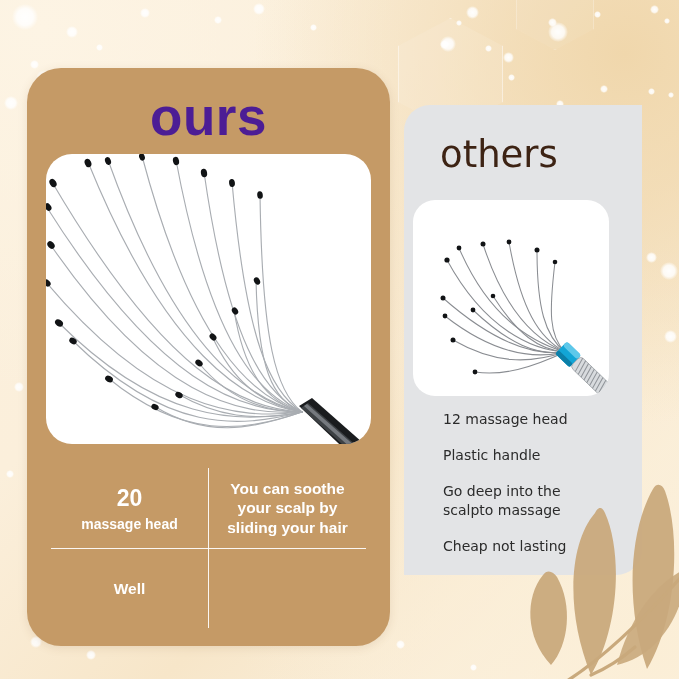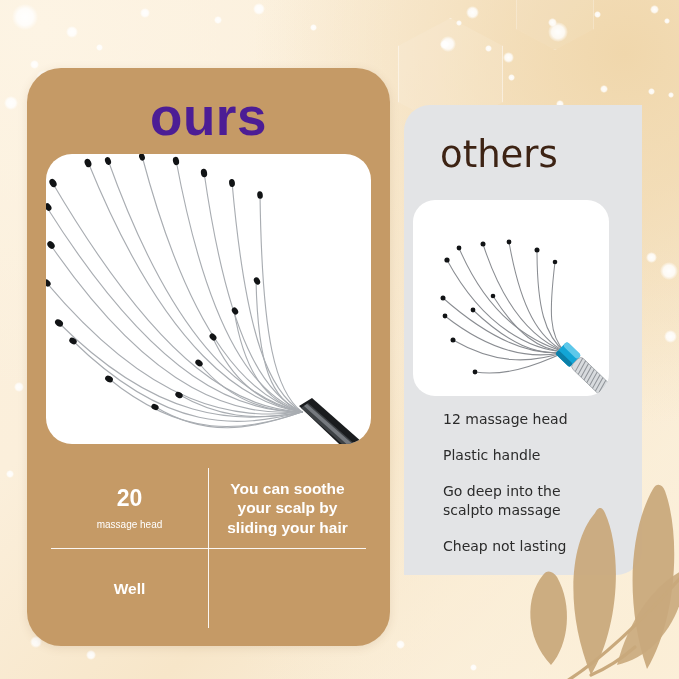--- a/index.html
+++ b/index.html
@@ -73,21 +73,21 @@
   }
   .vdiv { background: rgba(255,255,255,0.92); grid-row: 1 / 4; }
   .hdiv { background: rgba(255,255,255,0.92); grid-column: 1 / 4; }
   .fcell {
     display: flex; flex-direction: column;
     align-items: center; justify-content: center;
     text-align: center;
     padding: 2px 6px;
   }
   .fbig { font-size: 23px; font-weight: bold; line-height: 34px; }
-  .fsmall { font-size: 10px; font-weight: normal; line-height: 19px; }
+  .fsmall { font-size: 14px; font-weight: bold; line-height: 19px; }
   .ftext { font-size: 15.5px; font-weight: bold; line-height: 19.5px; }
 
   
   #others-panel {
     position: absolute;
     left: 404px; top: 105px;
     width: 238px; height: 470px;
     background: #e3e4e6;
     border-radius: 26px 0 26px 0;
   }

